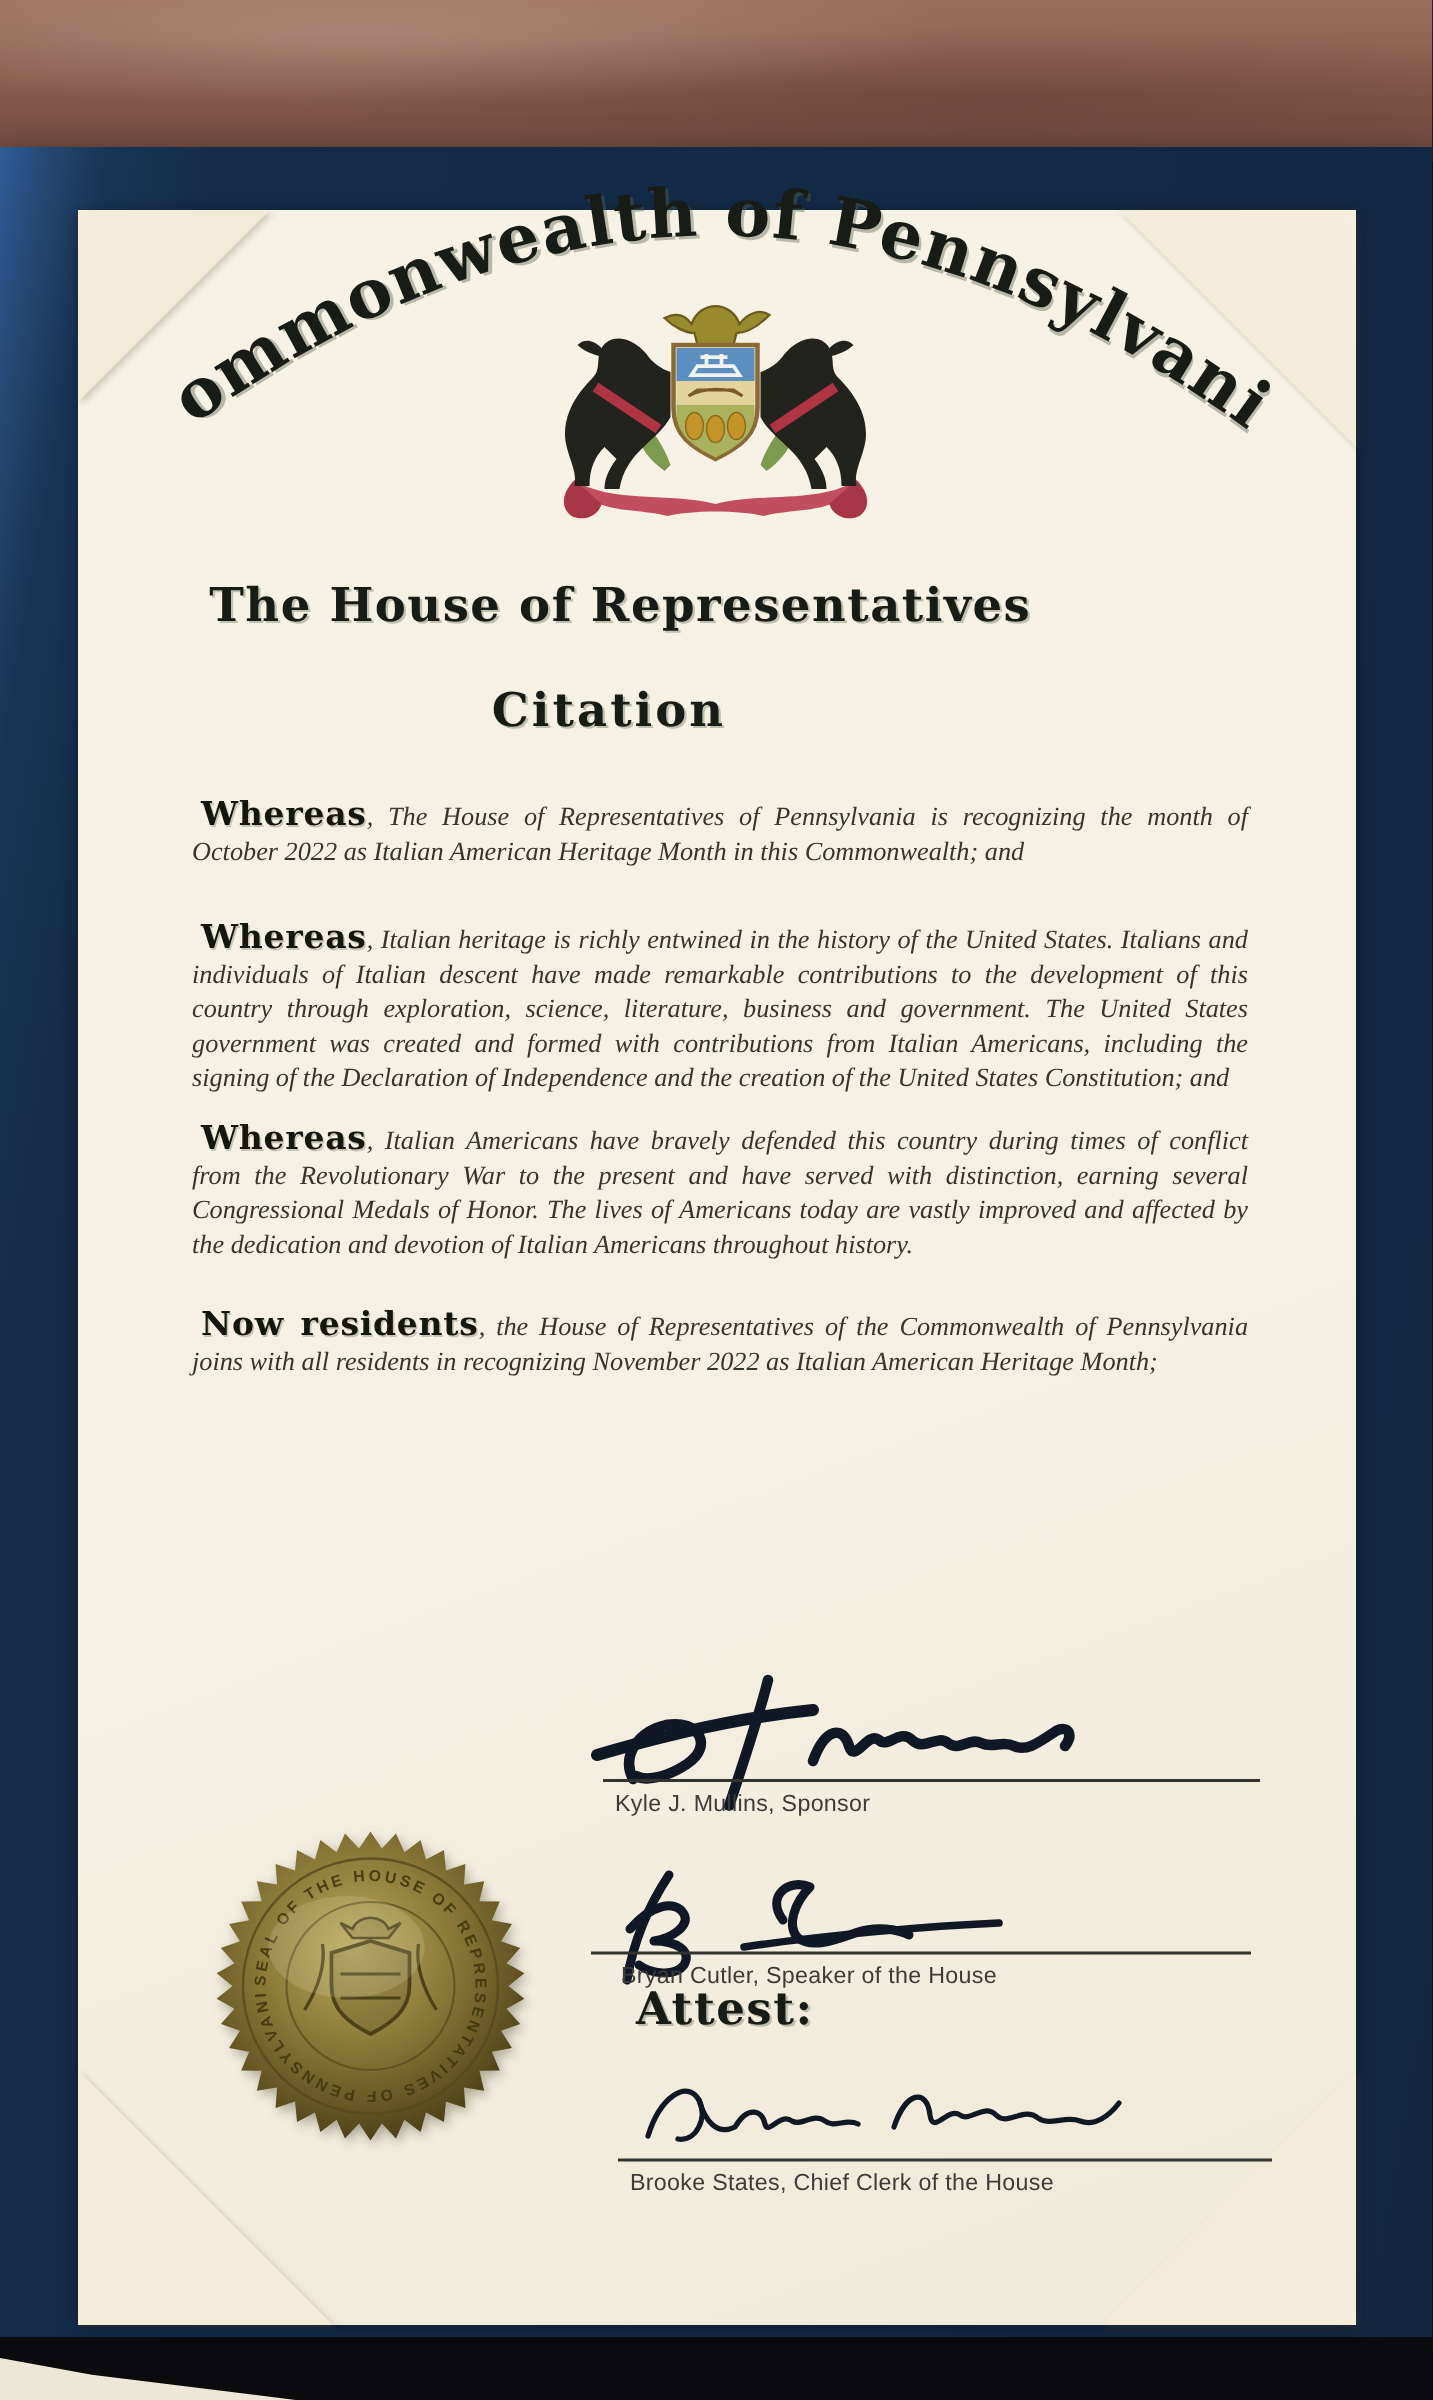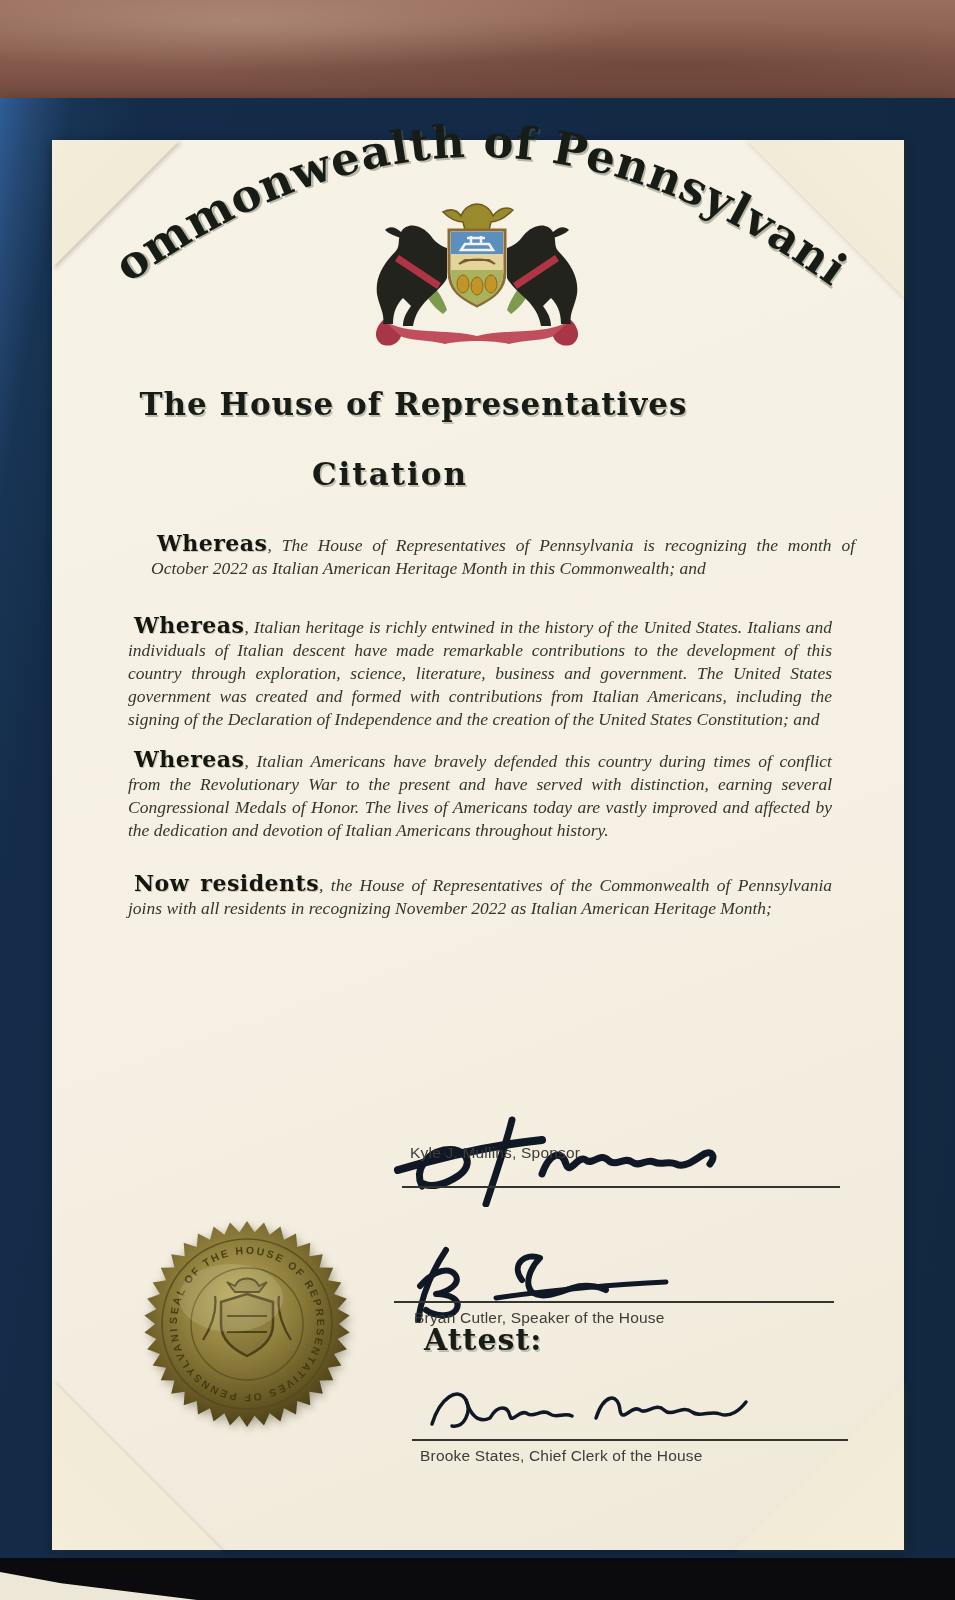--- a/index.html
+++ b/index.html
@@ -50,21 +50,21 @@
     font-family:"DejaVu Serif", serif;font-weight:bold;color:#181c16;
     text-shadow:1.5px 1.5px 0 rgba(90,100,80,.35);
     text-align:right;
   }
   .org-title{
     position:absolute;left:0;top:386px;width:827px;text-align:center;
     font-size:31px;letter-spacing:1px;
   }
   .doc-type{
     position:absolute;left:0;top:456px;width:780px;text-align:center;
-    font-size:31px;letter-spacing:2px;
+    font-size:31px;letter-spacing:2px;padding-left:16px;
   }
   
   .para{
     position:absolute;left:128px;width:704px;margin:0;
     font-style:italic;font-size:17.5px;line-height:23px;color:#35352f;
     text-align:justify;text-indent:6px;
   }
   .lead{
     font-family:"DejaVu Serif", serif;font-style:normal;font-weight:bold;
     font-size:22px;color:#14170f;letter-spacing:.5px;
@@ -152,37 +152,37 @@
       <path d="M96,76 h52 v4 c0,16 -10,23 -26,31 c-16,-8 -26,-15 -26,-31 Z" fill="#aab25e"></path>
       <ellipse cx="108" cy="90" rx="6" ry="9" fill="#c49428" stroke="#8a6b1e"></ellipse>
       <ellipse cx="122" cy="92" rx="6" ry="9" fill="#c49428" stroke="#8a6b1e"></ellipse>
       <ellipse cx="136" cy="90" rx="6" ry="9" fill="#c49428" stroke="#8a6b1e"></ellipse>
     </g>
   </svg>
 
   <div class="org-title blackletter">The House of Representatives</div>
   <div class="doc-type blackletter">Citation</div>
 
-  <p class="para" style="top:532px;margin-left:23px;"><span class="lead">Whereas</span><span>, The House of Representatives of Pennsylvania is recognizing the month of October 2022 as Italian American Heritage Month in this Commonwealth; and</span></p>
+  <p class="para" style="top:532px;"><span class="lead">Whereas</span><span>, The House of Representatives of Pennsylvania is recognizing the month of October 2022 as Italian American Heritage Month in this Commonwealth; and</span></p>
 
   <p class="para" style="top:614px;"><span class="lead">Whereas</span><span>, Italian heritage is richly entwined in the history of the United States. Italians and individuals of Italian descent have made remarkable contributions to the development of this country through exploration, science, literature, business and government. The United States government was created and formed with contributions from Italian Americans, including the signing of the Declaration of Independence and the creation of the United States Constitution; and</span></p>
 
   <p class="para" style="top:748px;"><span class="lead">Whereas</span><span>, Italian Americans have bravely defended this country during times of conflict from the Revolutionary War to the present and have served with distinction, earning several Congressional Medals of Honor. The lives of Americans today are vastly improved and affected by the dedication and devotion of Italian Americans throughout history.</span></p>
 
   <p class="para" style="top:872px;"><span class="lead">Now residents</span><span>, the House of Representatives of the Commonwealth of Pennsylvania joins with all residents in recognizing November 2022 as Italian American Heritage Month;</span></p>
 
 
   <svg class="sig-svg" style="left:392px;top:1112px;" width="330" height="95" viewBox="0 0 330 95">
     <path d="M6,58 C60,42 110,32 150,28" stroke-width="8"></path>
     <path d="M30,74 C22,58 34,42 52,38 C74,34 84,52 66,64 C54,72 40,76 32,72" stroke-width="7"></path>
     <path d="M120,8 C114,32 104,62 94,92" stroke-width="7"></path>
     <path d="M150,62 C158,40 170,38 174,52 C178,64 186,42 194,48 C200,54 208,40 216,48 C224,56 232,44 240,50 C248,56 254,46 262,50 C270,54 276,48 284,52 C292,56 300,50 312,42 C320,38 324,44 318,52" stroke-width="7"></path>
   </svg>
   <div class="sig-rule" style="left:402px;top:1186px;width:438px;"></div>
-  <div class="sig-label" style="left:410px;top:1144px;">Kyle J. Mullins, Sponsor</div>
+  <div class="sig-label" style="left:410px;top:1194px;">Kyle J. Mullins, Sponsor</div>
 
   <svg class="sig-svg" style="left:400px;top:1240px;" width="300" height="85" viewBox="0 0 300 85">
     <path d="M46,10 C30,34 22,56 18,80" stroke-width="6"></path>
     <path d="M20,46 C34,30 50,26 56,36 C60,44 48,52 36,54 C50,54 62,60 56,70 C50,78 34,76 26,70" stroke-width="6"></path>
     <path d="M122,40 C110,24 126,12 140,18 C130,28 124,44 132,52 C142,60 160,52 172,48 C184,44 198,46 206,50" stroke-width="6"></path>
     <path d="M96,58 C150,50 220,44 266,42" stroke-width="5"></path>
   </svg>
   <div class="sig-rule" style="left:394px;top:1301px;width:440px;"></div>
   <div class="sig-label" style="left:414px;top:1309px;">Bryan Cutler, Speaker of the House</div>
 

